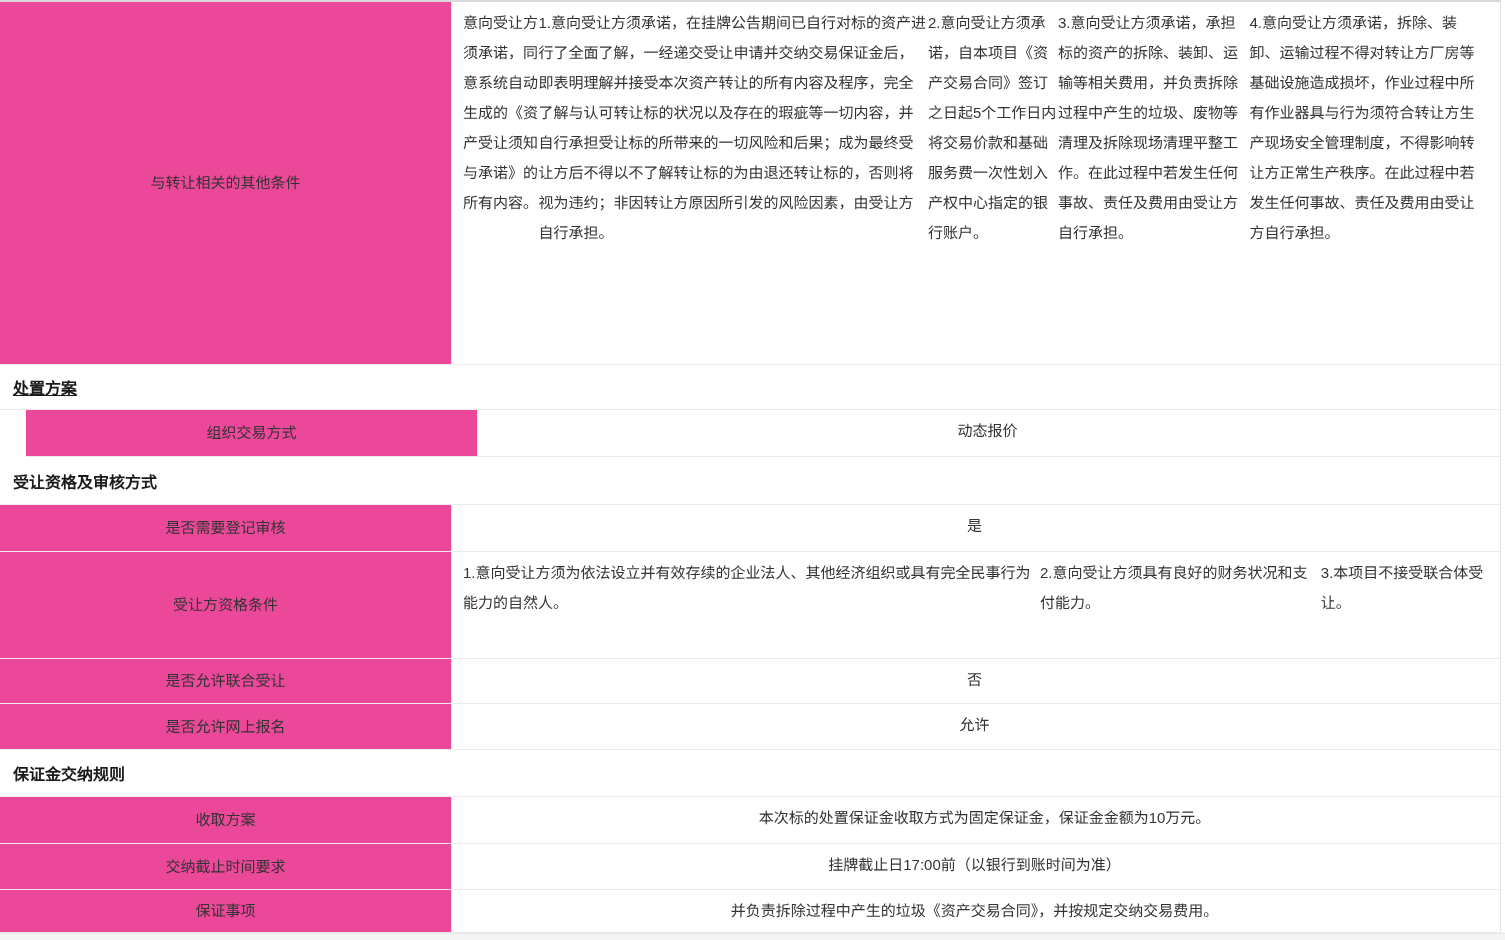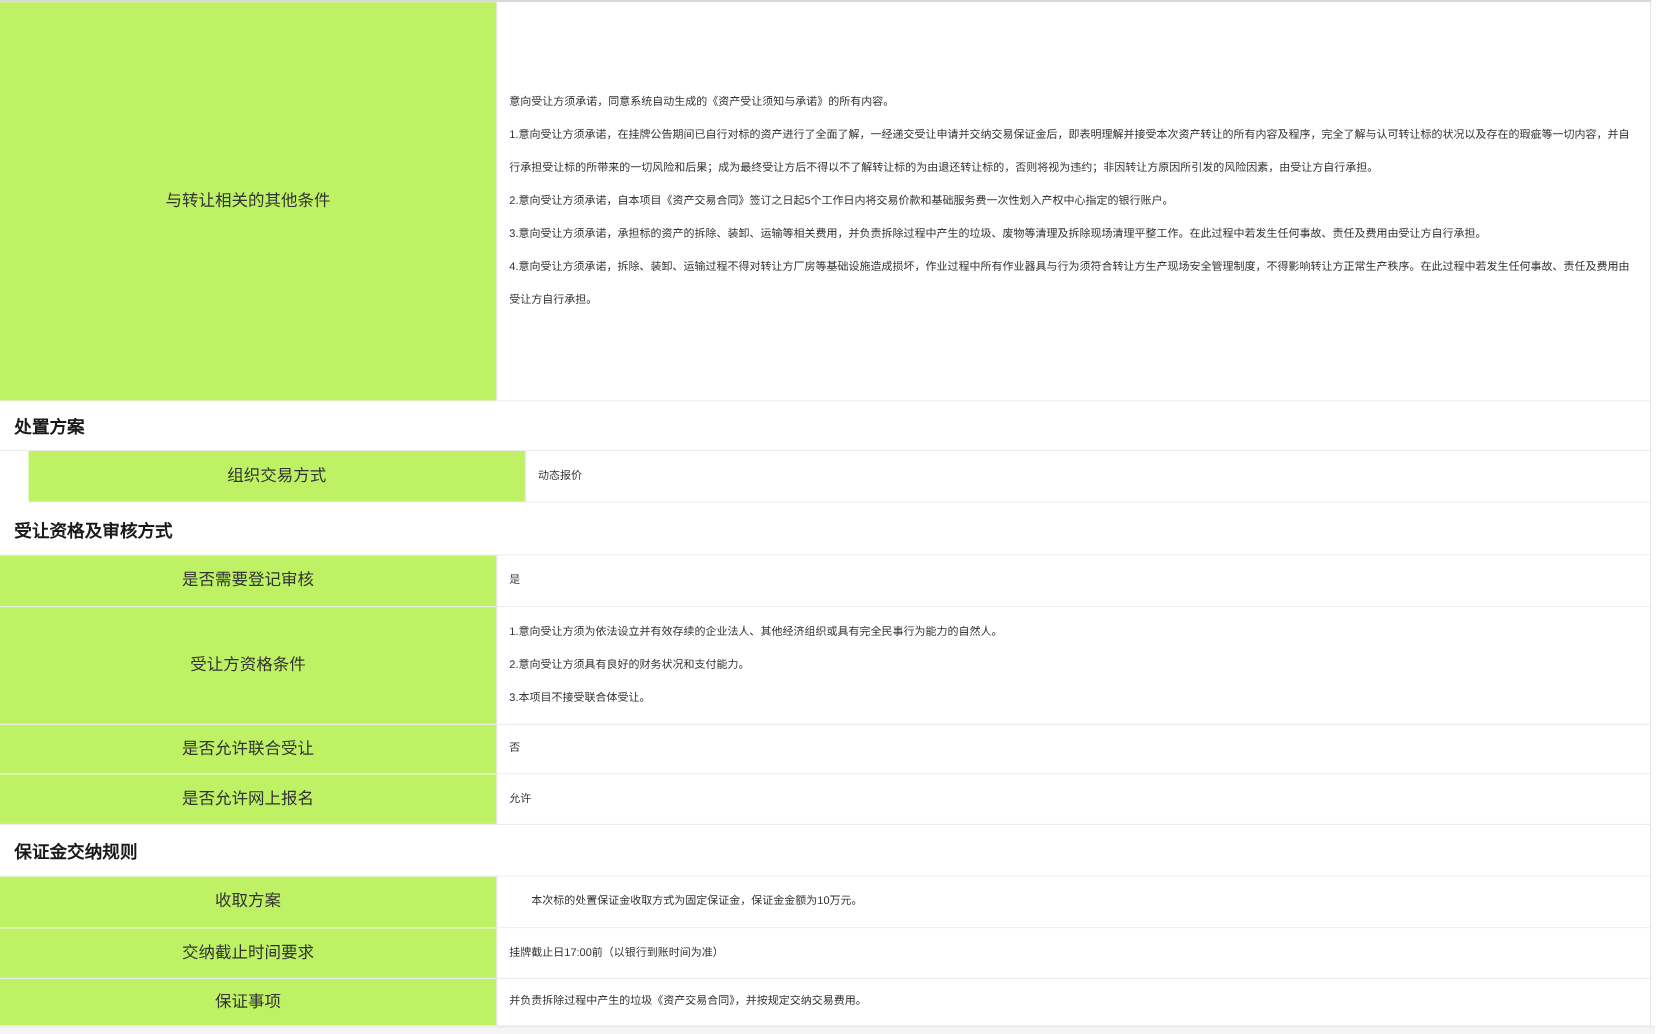--- a/index.html
+++ b/index.html
@@ -25,40 +25,40 @@
   }
   .t-row {
     display: flex;
     box-sizing: border-box;
     border-bottom: 1px solid #ebebeb;
     background: #ffffff;
   }
   .label-cell {
     width: 452px;
     flex: 0 0 452px;
-    background: #bef264;
+    background: #ec4899;
     border-right: 1px solid #e8e8e8;
     display: flex;
     align-items: center;
     justify-content: center;
     text-align: center;
     color: #333333;
     font-size: 15px;
     line-height: 22px;
     padding: 0 20px;
     box-sizing: border-box;
   }
   .value-cell {
     flex: 1 1 auto;
     display: flex;
-    flex-direction: column;
+    flex-direction: row;
     justify-content: center;
     padding: 6px 14px 6px 11px;
     color: #333333;
-    font-size: 10px;
+    font-size: 15px;
     line-height: 30px;
     box-sizing: border-box;
     min-width: 0;
   }
   .value-cell p { margin: 0; }
   .section-row {
     display: flex;
     align-items: center;
     box-sizing: border-box;
     border-bottom: 1px solid #ebebeb;
@@ -84,21 +84,21 @@
       <div class="t-row" style="min-height: 363px;">
         <div class="label-cell">与转让相关的其他条件</div>
         <div class="value-cell">
           <p>意向受让方须承诺，同意系统自动生成的《资产受让须知与承诺》的所有内容。</p>
           <p>1.意向受让方须承诺，在挂牌公告期间已自行对标的资产进行了全面了解，一经递交受让申请并交纳交易保证金后，即表明理解并接受本次资产转让的所有内容及程序，完全了解与认可转让标的状况以及存在的瑕疵等一切内容，并自行承担受让标的所带来的一切风险和后果；成为最终受让方后不得以不了解转让标的为由退还转让标的，否则将视为违约；非因转让方原因所引发的风险因素，由受让方自行承担。</p>
           <p>2.意向受让方须承诺，自本项目《资产交易合同》签订之日起5个工作日内将交易价款和基础服务费一次性划入产权中心指定的银行账户。</p>
           <p>3.意向受让方须承诺，承担标的资产的拆除、装卸、运输等相关费用，并负责拆除过程中产生的垃圾、废物等清理及拆除现场清理平整工作。在此过程中若发生任何事故、责任及费用由受让方自行承担。</p>
           <p>4.意向受让方须承诺，拆除、装卸、运输过程不得对转让方厂房等基础设施造成损坏，作业过程中所有作业器具与行为须符合转让方生产现场安全管理制度，不得影响转让方正常生产秩序。在此过程中若发生任何事故、责任及费用由受让方自行承担。</p>
         </div>
       </div>
-      <div class="section-row" style="min-height: 45px;">
+      <div class="section-row" style="min-height: 45px; text-decoration: underline;">
         <span>处置方案</span>
       </div>
       <div class="t-row" style="min-height: 47px; margin-left: 26px;">
         <div class="label-cell">组织交易方式</div>
         <div class="value-cell">
           <p>动态报价</p>
         </div>
       </div>
       <div class="section-row" style="min-height: 48px;">
         <span>受让资格及审核方式</span>

